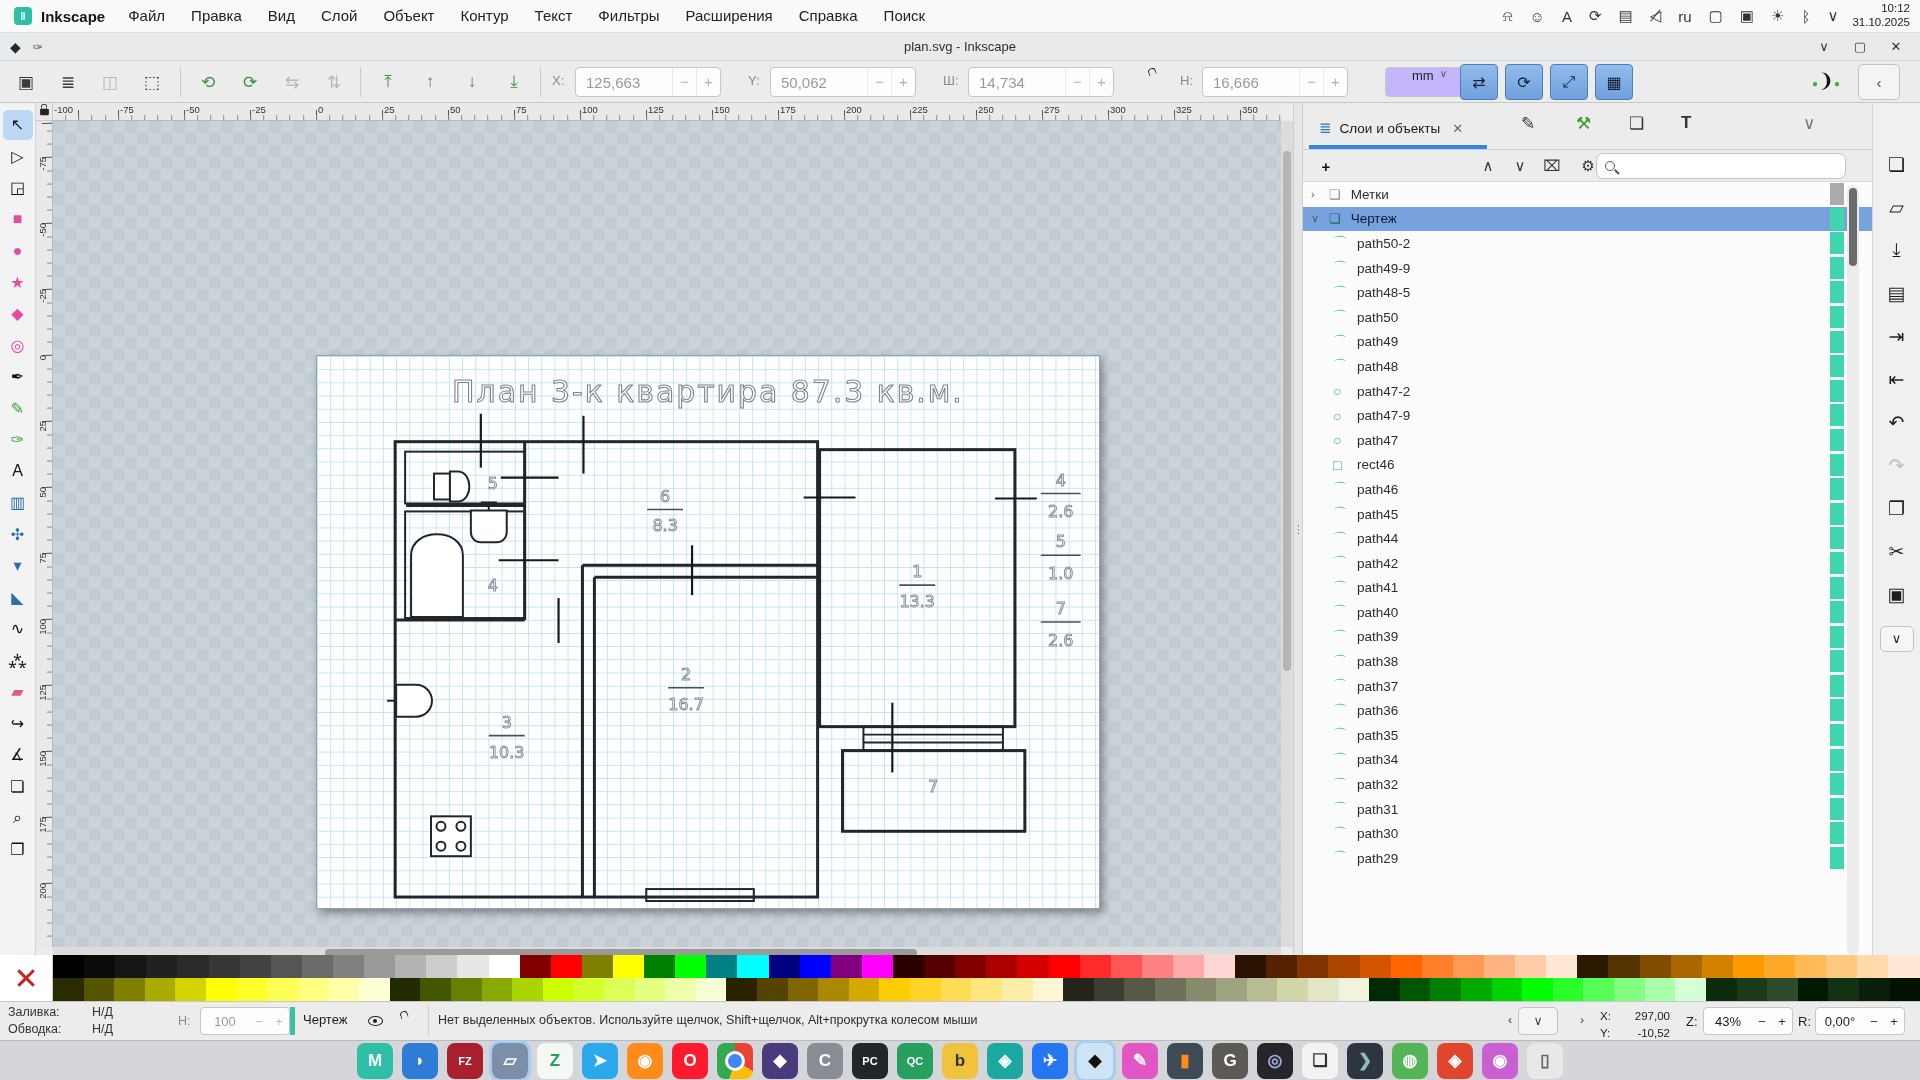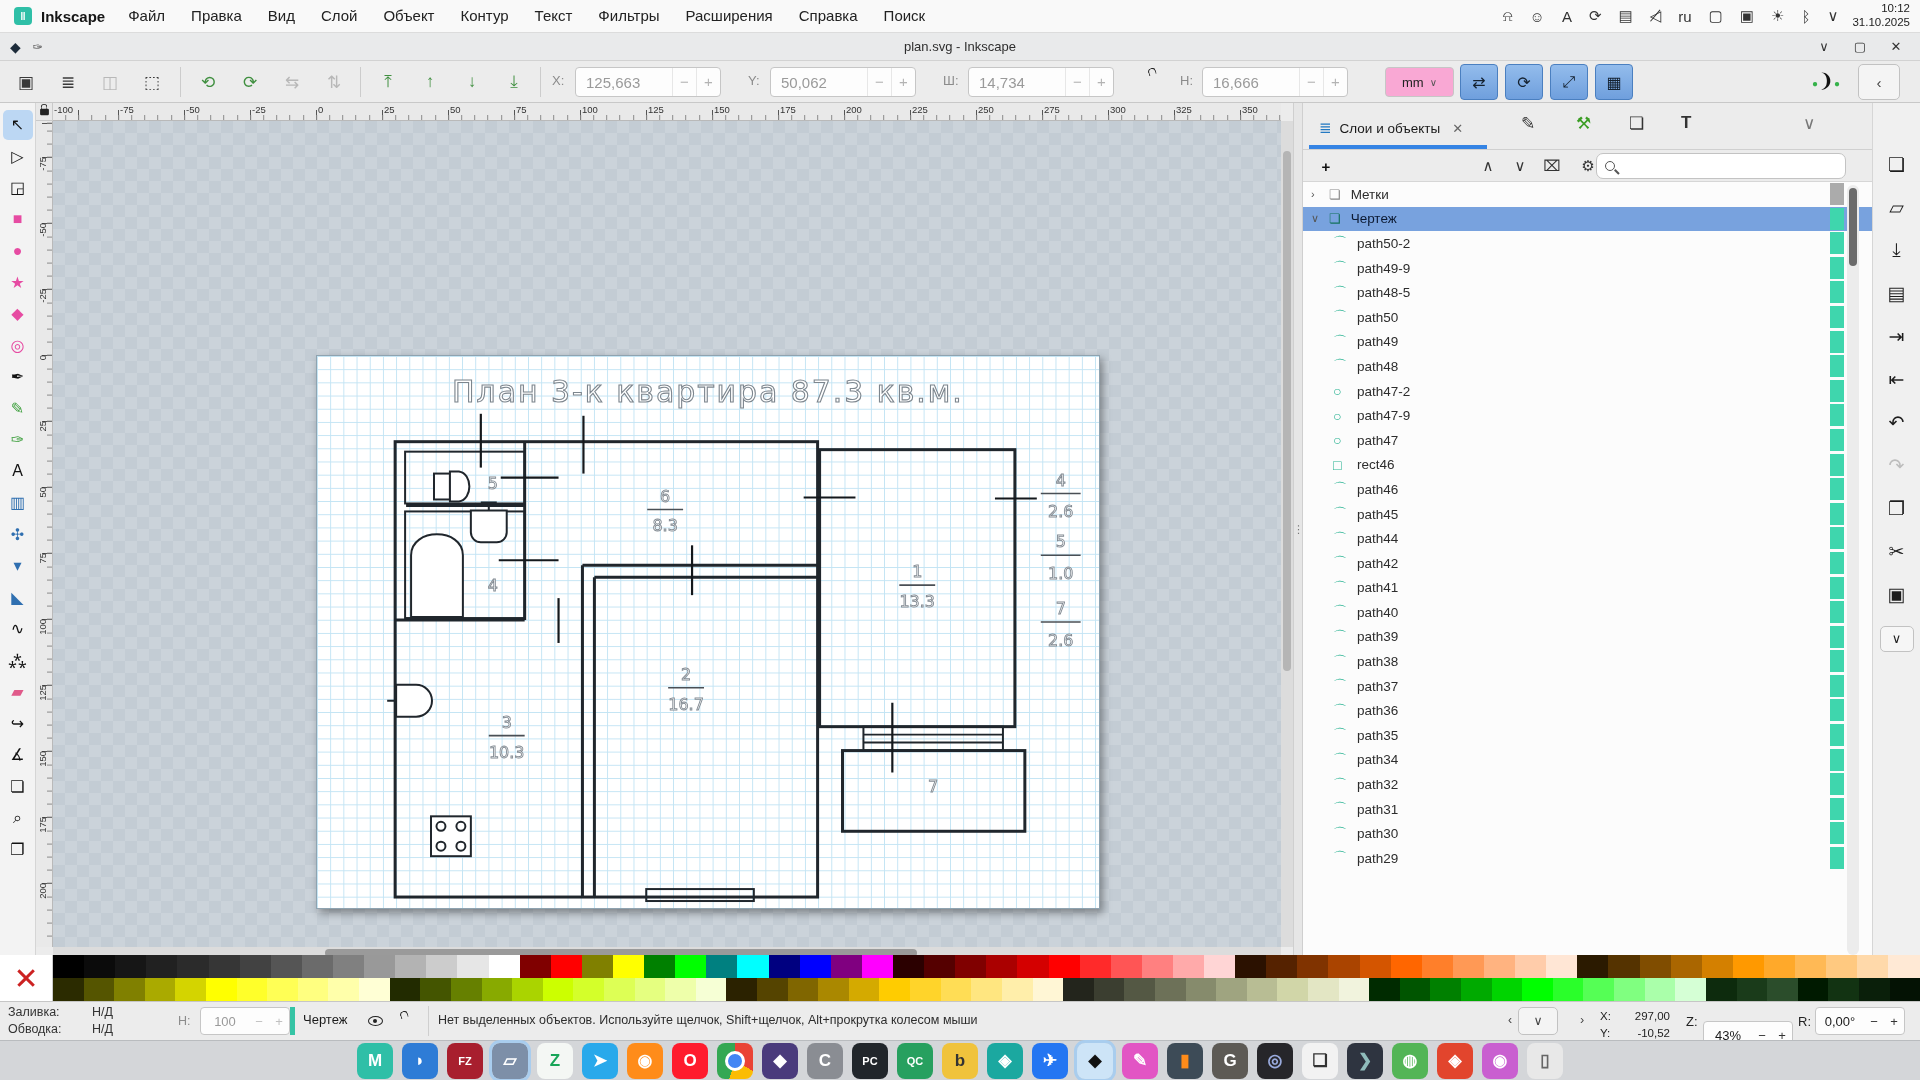--- a/index.html
+++ b/index.html
@@ -28,21 +28,21 @@
   
   #toolbar { position:absolute; left:0; top:61px; width:1920px; height:42px; background:#ececec; border-bottom:1px solid #c8c8c8; }
   .tbtn { position:absolute; top:3px; width:36px; height:36px; border-radius:4px; display:flex; align-items:center; justify-content:center; font-size:17px; color:#3a3a3a; }
   .tbtn.green { color:#3f8f3f; }
   .tbtn.dim { color:#b8b8b8; }
   .tsep { position:absolute; top:6px; width:1px; height:30px; background:#cccccc; }
   .spinlabel { position:absolute; top:12px; font-size:13px; color:#8b8b8b; }
   .spinbox { position:absolute; top:6px; height:30px; background:#fdfdfd; border:1px solid #c6c6c6; border-radius:4px; display:flex; align-items:center; }
   .spinbox .val { padding:0 10px; font-size:15px; color:#9a9a9a; width:96px; }
   .spinbox .st { width:24px; text-align:center; color:#b3b3b3; font-size:15px; border-left:1px solid #e7e7e7; line-height:28px; }
-  #unitsdd { position:absolute; top:6px; height:30px; background:#f9a8d4; border:1px solid #c6c6c6; border-radius:4px; font-size:13px; color:#222; display:flex; align-items:center; padding:0 16px; gap:6px; }
+  #unitsdd { position:absolute; top:6px; height:30px; background:#c4b5fd; border:1px solid #c6c6c6; border-radius:4px; font-size:13px; color:#222; display:flex; padding:0 26px; gap:6px; }
   .blue-toggle { position:absolute; top:3px; width:38px; height:36px; border-radius:4px; border:1px solid #4a7fc0; background:linear-gradient(#93bcec,#6f9fdd); color:#14212f; font-size:16px; display:flex; align-items:center; justify-content:center; }
   #snapicon { position:absolute; top:8px; font-size:19px; color:#111; }
   #snapicon i { font-style:normal; color:#35b24a; font-size:10px; }
   #collapse-tb { position:absolute; top:3px; width:42px; height:36px; border:1px solid #c2c2c2; border-radius:5px; background:#f4f4f4; display:flex; align-items:center; justify-content:center; color:#444; font-size:15px; }
 
   
   #toolbox { position:absolute; left:0; top:103px; width:36px; height:852px; background:#f3f3f3; border-right:1px solid #d5d5d5; padding-top:5px; }
   .tool { width:30px; height:30px; margin:1.5px auto; border-radius:5px; display:flex; align-items:center; justify-content:center; font-size:16px; color:#2a2a2a; }
   .tool.active { background:#bcd7f3; }
 
@@ -754,21 +754,21 @@
     <div class="sb" style="left:428px;top:4px;width:1px;height:30px;background:#cfcfcf"></div>
     <div class="sb" id="sbmsg" style="left:438px;top:11px">Нет выделенных объектов. Используйте щелчок, Shift+щелчок, Alt+прокрутка колесом мыши, либо обведите объекты рамкой для выделения.</div>
     <div class="sb sbnavbtn" style="left:1490px;top:5px;border:none;background:none">‹</div>
     <div class="sb sbnavbtn" style="left:1518px;top:5px">∨</div>
     <div class="sb sbnavbtn" style="left:1562px;top:5px;border:none;background:none">›</div>
     <div class="sb" id="xyblock" style="left:1600px;top:6px">
       <div><b>X:</b><span class="xv">297,00</span></div>
       <div><b>Y:</b><span class="xv">-10,52</span></div>
     </div>
     <span class="sb" style="left:1686px;top:12px;color:#222;font-size:13px">Z:</span>
-    <div class="sb sbspin" style="left:1703px;top:19px">
+    <div class="sb sbspin" style="left:1703px;top:5px">
       <span class="v">43%</span>
         <span class="st">−</span>
         <span class="st">+</span>
     </div>
     <span class="sb" style="left:1798px;top:12px;color:#222;font-size:13px">R:</span>
     <div class="sb sbspin" style="left:1815px;top:5px">
       <span class="v">0,00°</span>
         <span class="st">−</span>
         <span class="st">+</span>
     </div>

